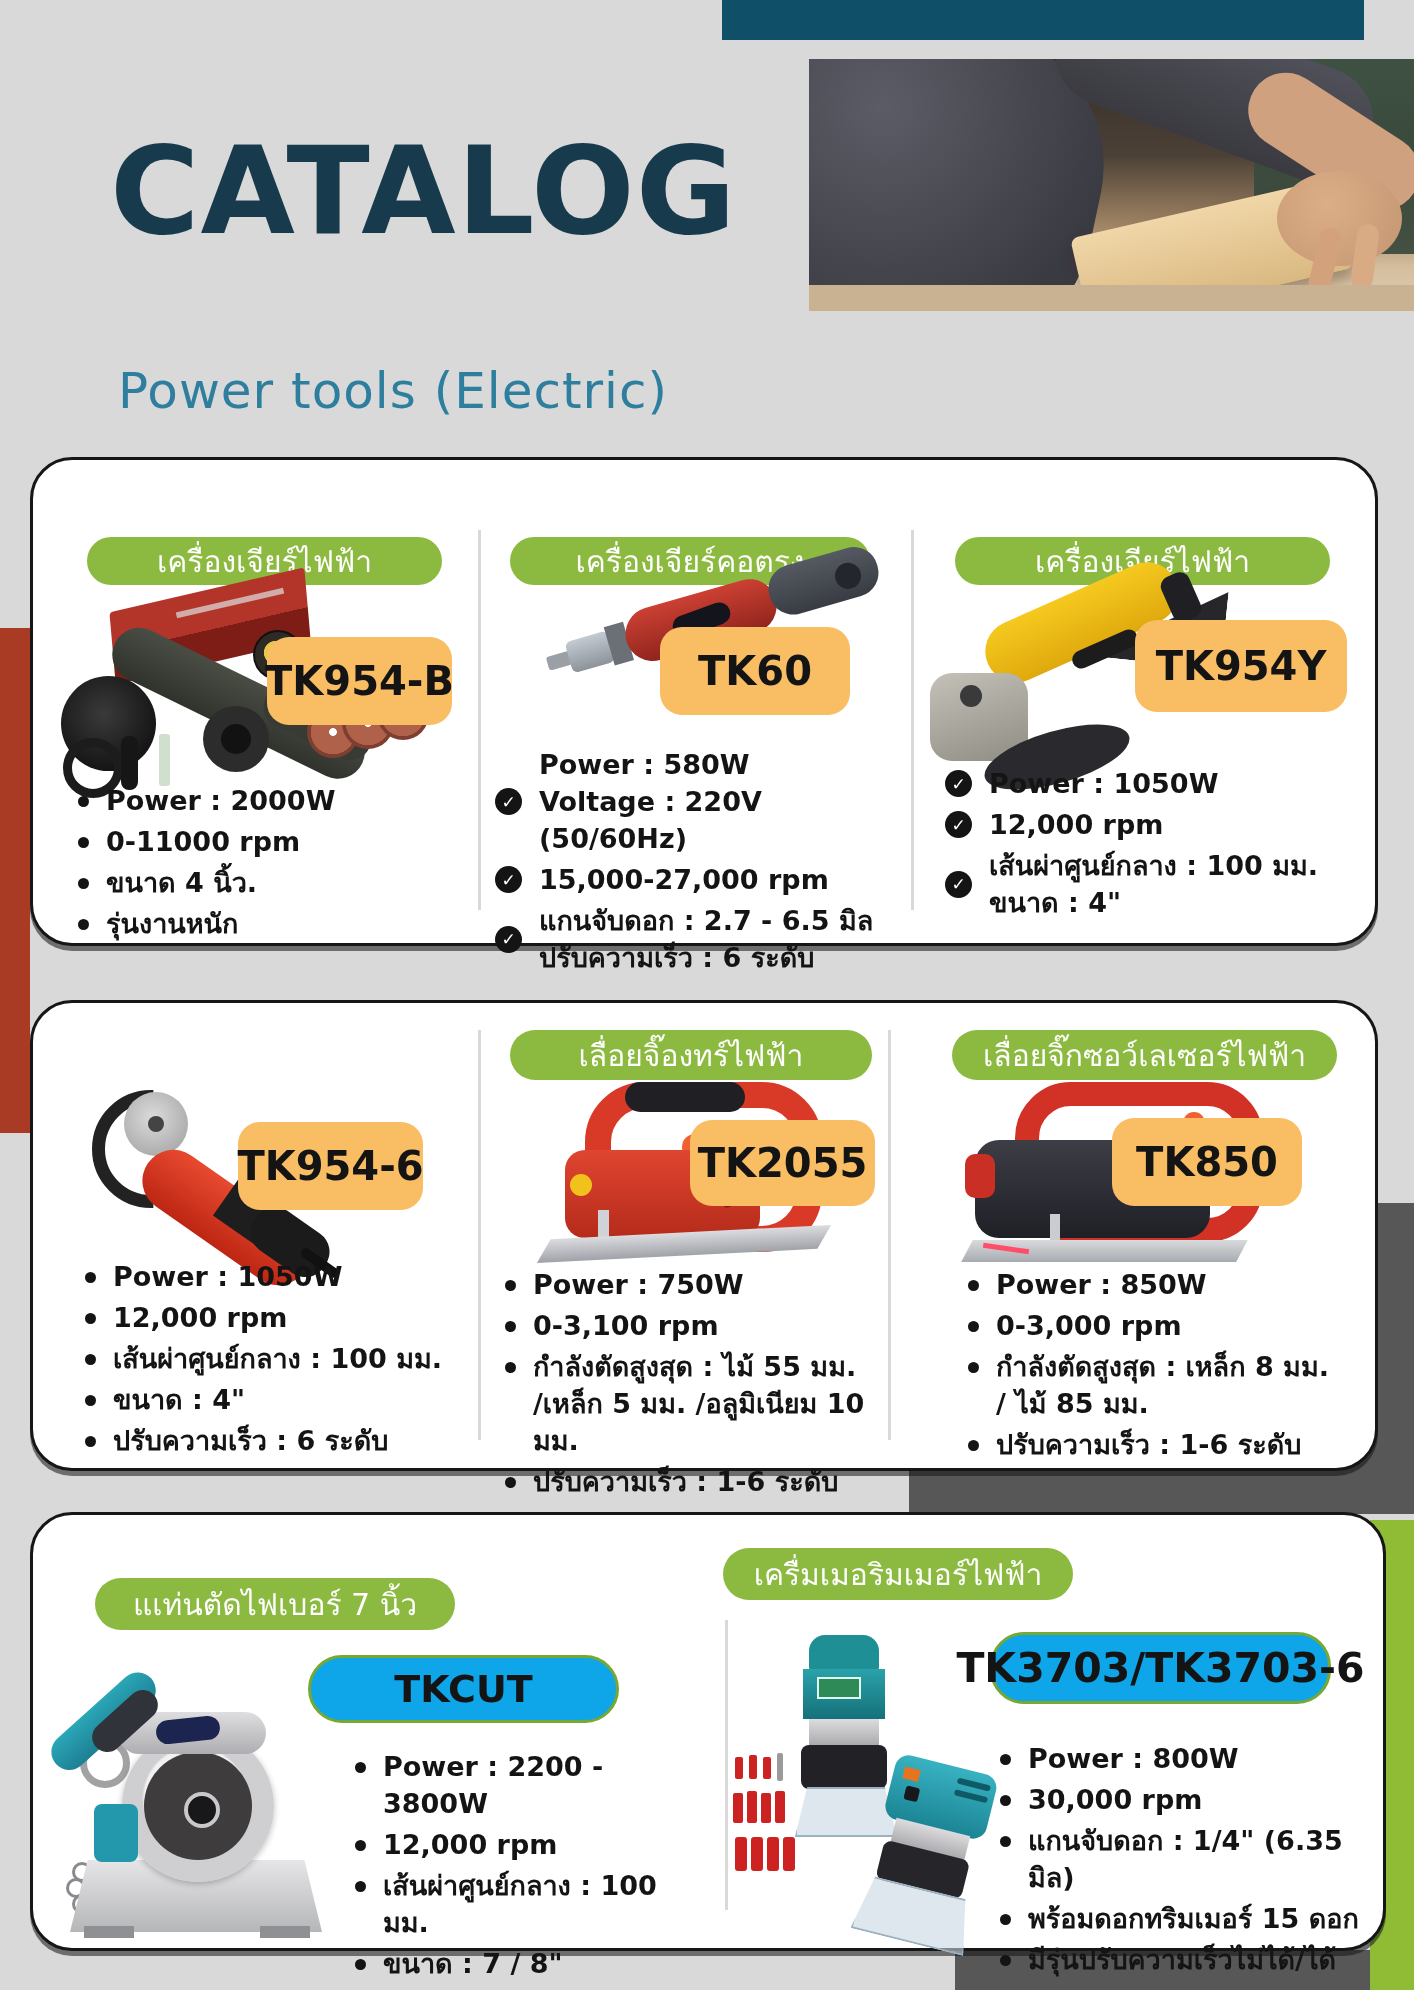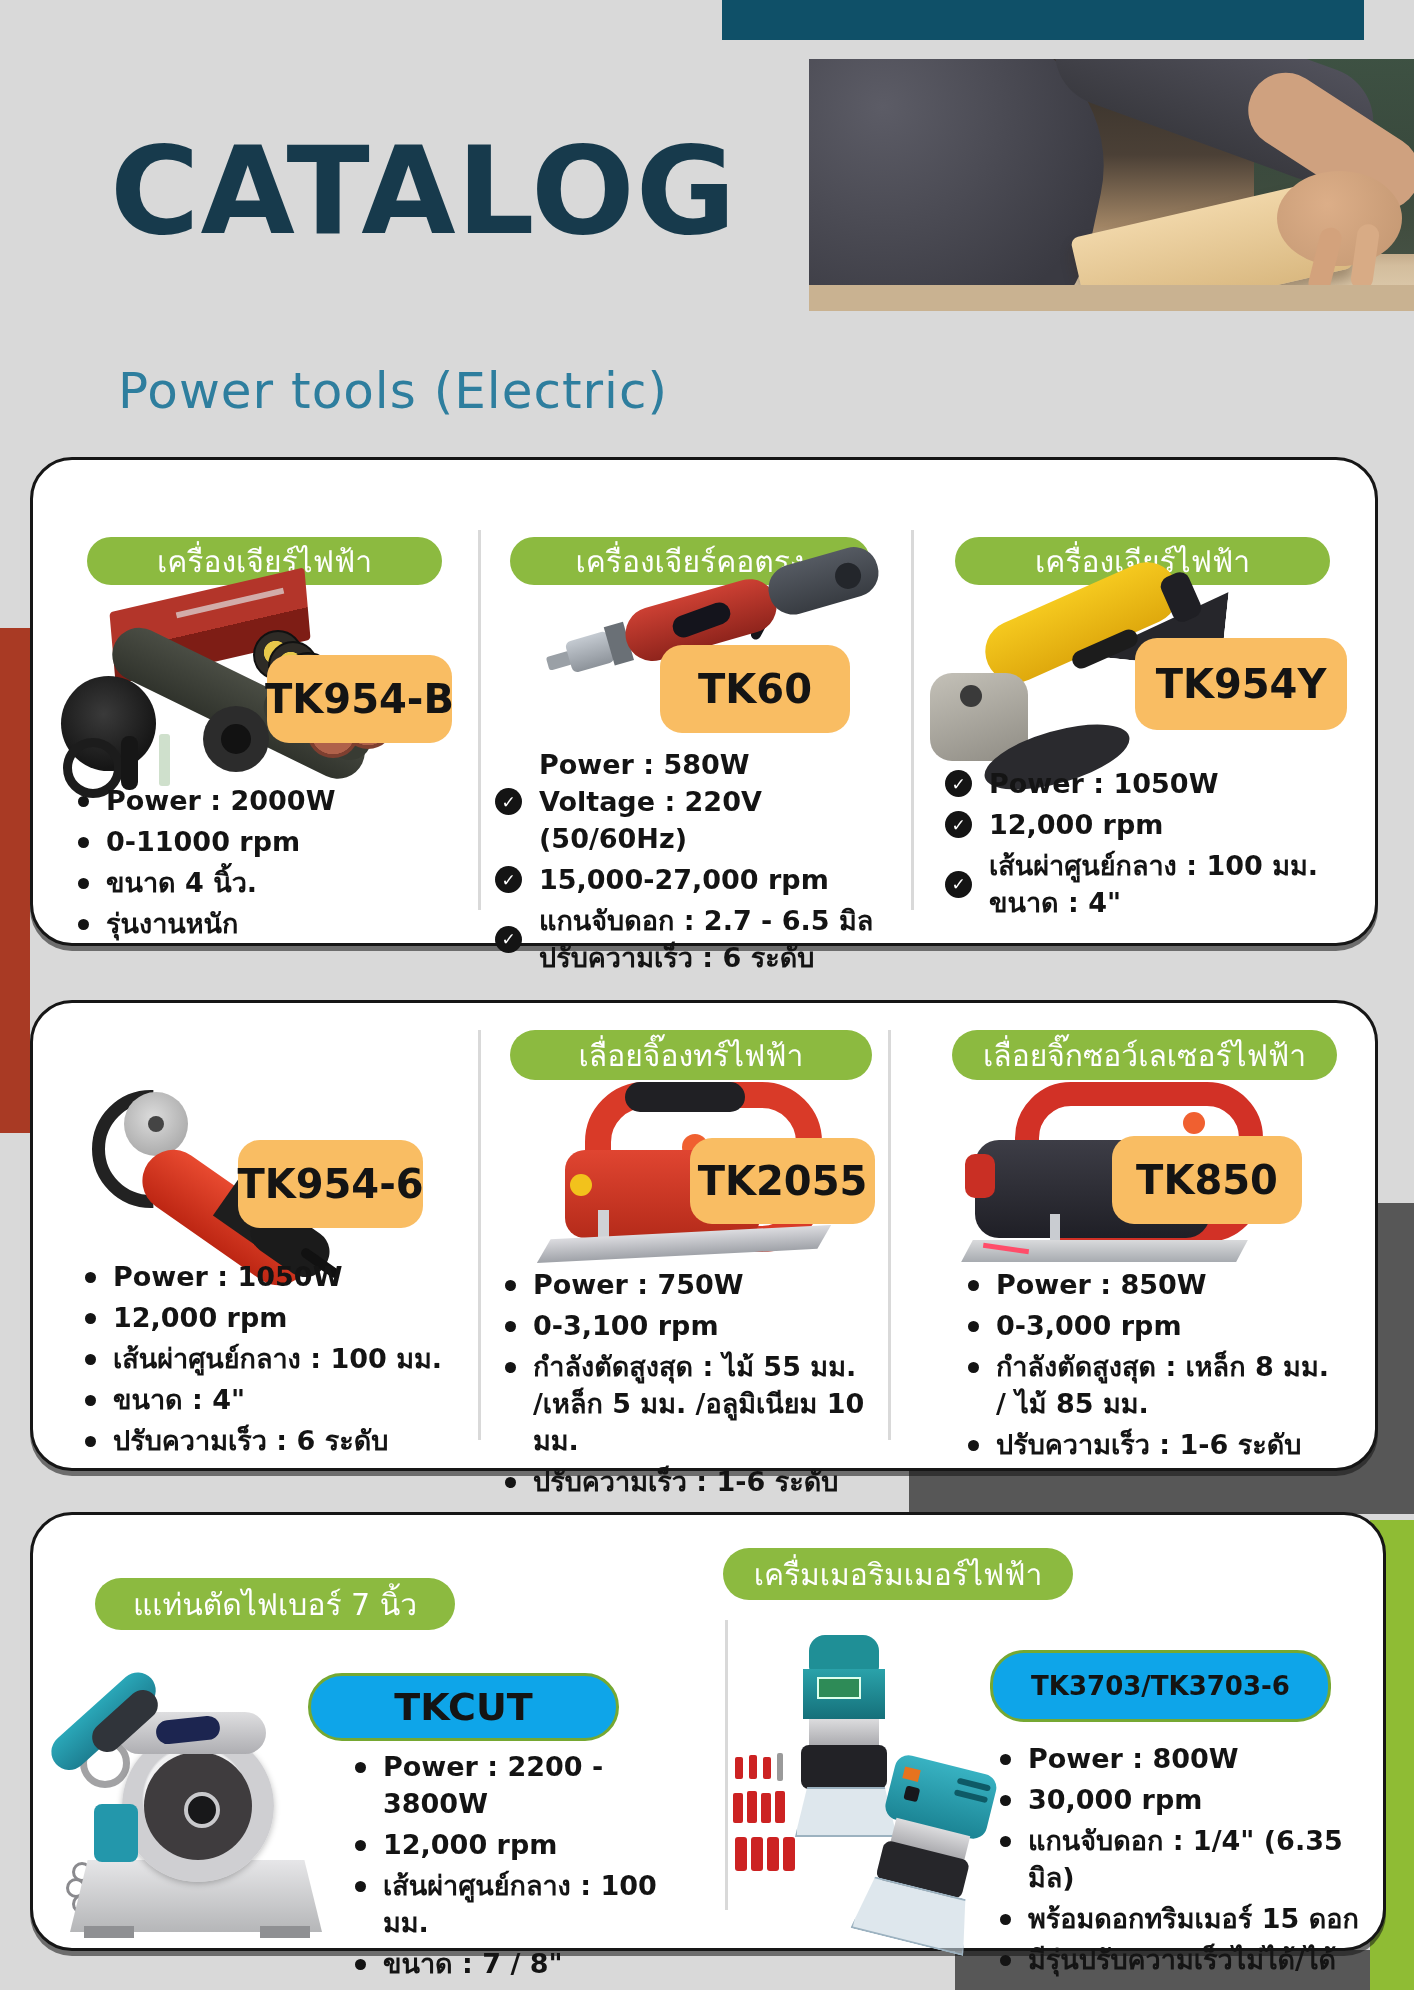--- a/index.html
+++ b/index.html
@@ -15,21 +15,21 @@
   .graybar{background:#575757;}
   .greenbar{background:#8fbc34;}
   
   .card{background:#ffffff;border:3px solid #161616;border-radius:42px;box-shadow:0 5px 0 rgba(20,20,20,.55);}
   .vdiv{background:#d9d9d9;width:3px;}
   
   .pill{background:#8cba40;border-radius:40px;color:#fff;display:flex;align-items:center;justify-content:center;
         font-size:30px;font-weight:500;line-height:1.1;white-space:nowrap;}
   
   .badge{background:#f9bd63;border-radius:22px;display:flex;align-items:center;justify-content:center;
-         font-size:40px;font-weight:800;color:#141414;white-space:nowrap;margin-top:18px;}
+         font-size:40px;font-weight:800;color:#141414;white-space:nowrap;}
   .badge.outline{background:#0ea5e9;border:3px solid #76a832;border-radius:34px;font-size:38px;}
   
   .specs{display:flex;flex-direction:column;gap:4px;}
   .spec-row{display:flex;gap:17px;}
   .spec-row.center{align-items:center;}
   .mk-dot{flex:0 0 auto;width:11px;height:11px;border-radius:50%;background:#141414;margin-top:14px;}
   .mk-check{flex:0 0 auto;width:27px;height:27px;border-radius:50%;background:#141414;color:#fff;
             display:flex;align-items:center;justify-content:center;font-size:17px;font-weight:700;}
   .mk-check::after{content:"\2713";}
   .spec-lines{font-size:27px;font-weight:700;color:#141414;line-height:37px;}
@@ -384,21 +384,21 @@
         <span class="mk-dot"></span>
         <div class="spec-lines">
           <span class="spec-line">ขนาด : 7 / 8"</span>
         </div>
       </div>
   </div>
 
   <div class="abs pill" style="left:723px;top:1548px;width:350px;height:52px;">
       <span>เครื่มเมอริมเมอร์ไฟฟ้า</span>
     </div>
-  <div class="abs badge outline" style="left:990px;top:1632px;width:335px;height:66px;font-size:26px;">
+  <div class="abs badge outline" style="left:990px;top:1632px;width:335px;height:66px;font-size:41px;">
       <span>TK3703/TK3703-6</span>
     </div>
   <div class="abs art" style="left:735px;top:1635px;width:270px;height:300px;">
     <div style="left:0px;top:122px;width:8px;height:22px;background:#c22;border-radius:2px;"></div>
     <div style="left:14px;top:120px;width:8px;height:24px;background:#c22;border-radius:2px;"></div>
     <div style="left:28px;top:122px;width:8px;height:22px;background:#c22;border-radius:2px;"></div>
     <div style="left:42px;top:118px;width:6px;height:28px;background:#9a9a9a;border-radius:2px;"></div>
     <div style="left:-2px;top:158px;width:10px;height:30px;background:#c22;border-radius:2px;"></div>
     <div style="left:12px;top:156px;width:10px;height:32px;background:#c22;border-radius:2px;"></div>
     <div style="left:26px;top:158px;width:10px;height:30px;background:#c22;border-radius:2px;"></div>

